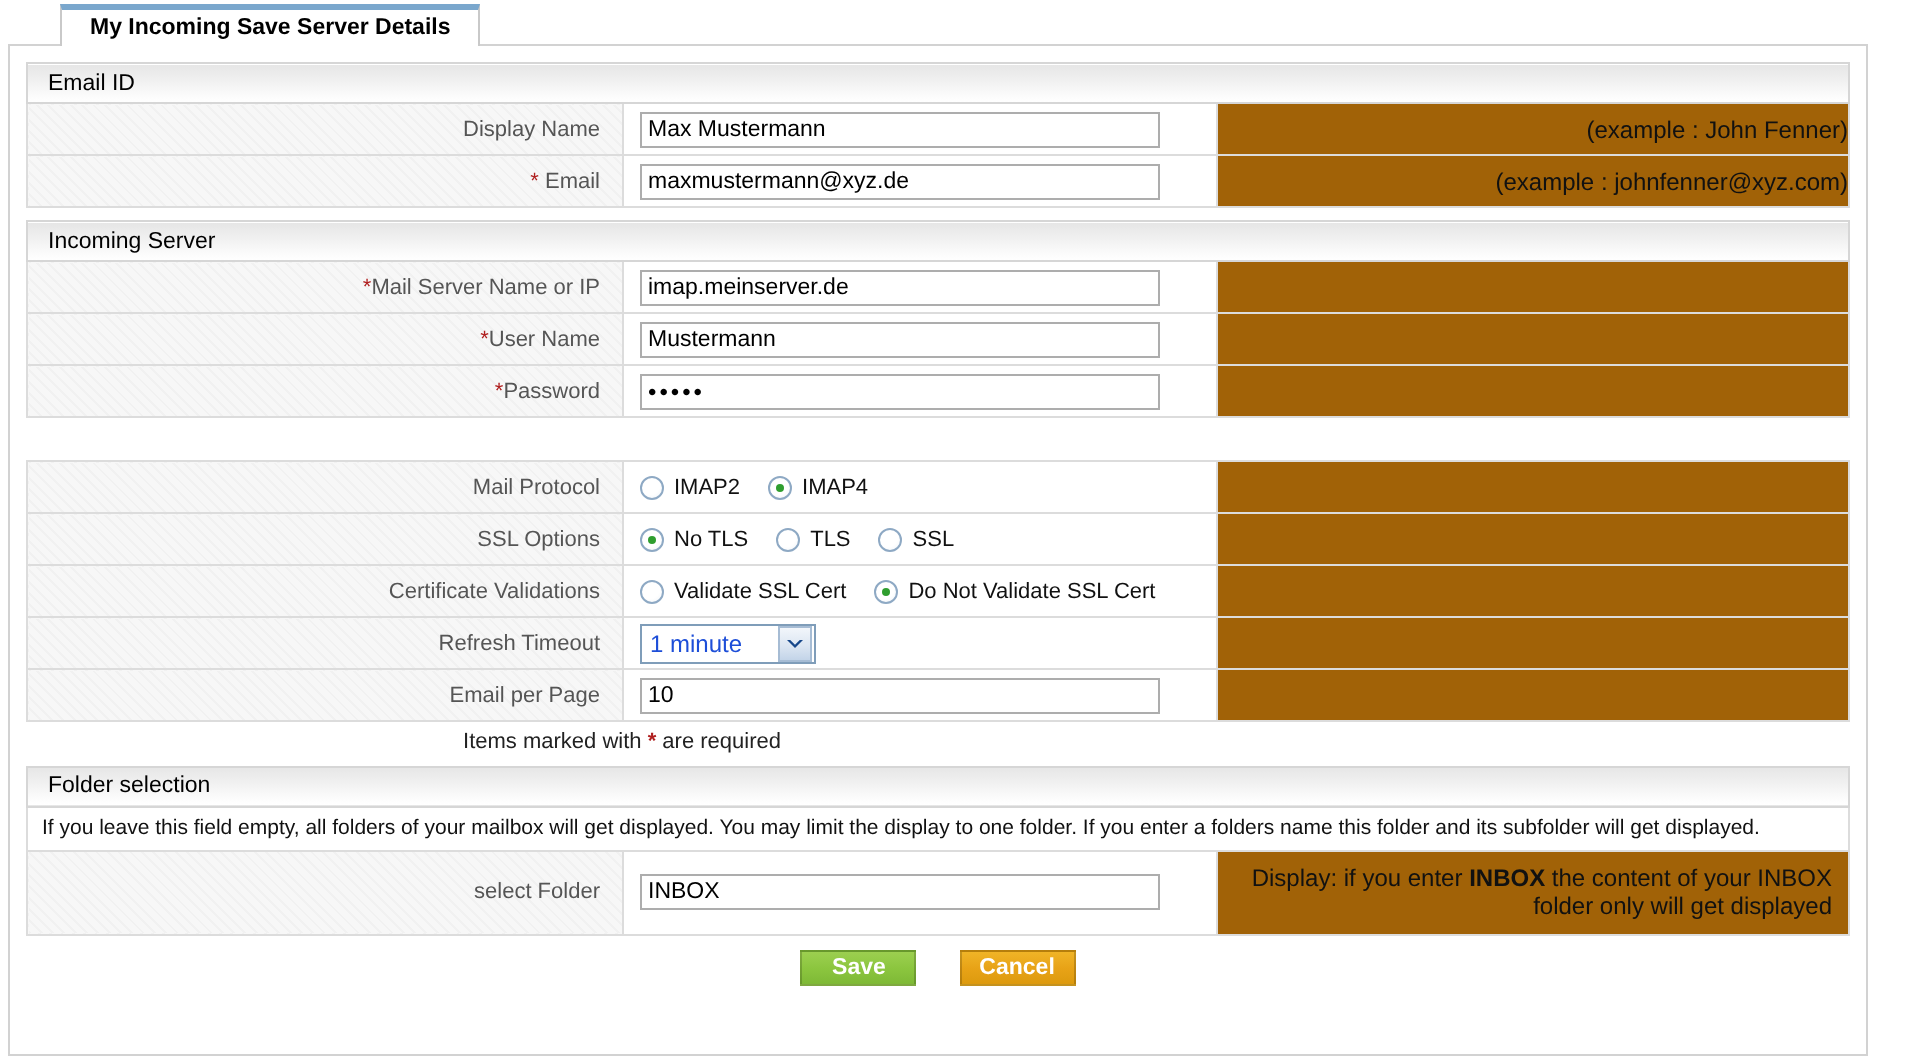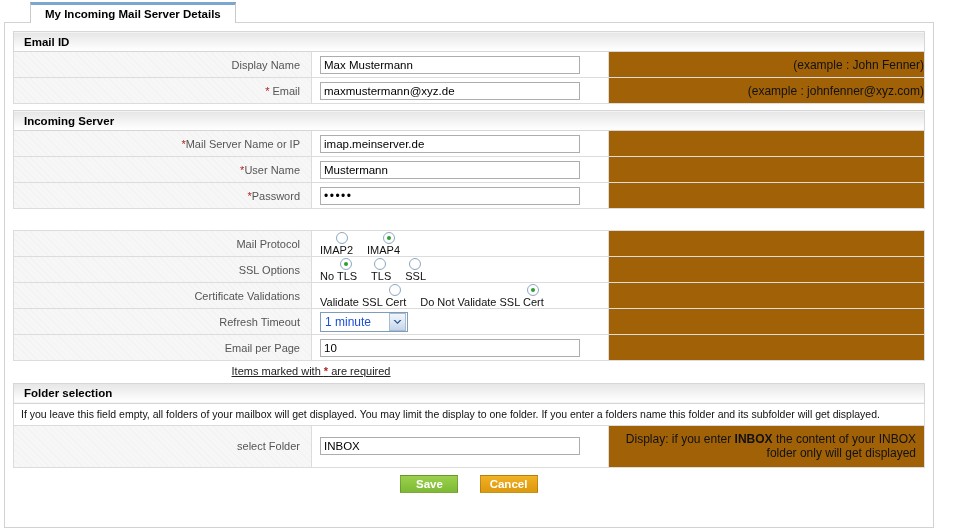--- a/index.html
+++ b/index.html
@@ -57,21 +57,21 @@
   table.grid {
     width: 100%;
     border-collapse: collapse;
     table-layout: fixed;
   }
   table.grid td, table.grid th { padding: 0; }
 
   .sec-head {
     background: linear-gradient(to bottom, #e6e6e6 0%, #f0f0f0 40%, #fbfbfb 80%, #ffffff 100%);
     border: 1px solid #d6d6d6;
-    font-weight: bold;
+    font-weight: normal;
     font-size: 11.5px;
     color: #000;
     height: 20px;
     padding: 0 0 0 10px !important;
     vertical-align: middle;
   }
 
   .lbl {
     width: 298px;
     background-color: #f7f7f7;
@@ -149,21 +149,21 @@
     width: 17px; height: 18px;
     margin-right: 1px;
     background: linear-gradient(to bottom, #f2f6fb 0%, #dce6f2 55%, #c3d4e8 100%);
     border: 1px solid #a6bcd4;
     display: flex; align-items: center; justify-content: center;
   }
   .dd .dd-btn svg { display: block; }
 
   
   .radio-row { display: flex; align-items: center; gap: 0; flex-wrap: nowrap; }
-  .radio-opt { display: inline-flex; align-items: flex-end; margin-right: 14px; white-space: nowrap; flex-direction: column; }
+  .radio-opt { display: inline-flex; align-items: center; margin-right: 14px; white-space: nowrap; }
   .radio-opt:last-child { margin-right: 0; }
   .rb {
     width: 12px; height: 12px; border-radius: 50%;
     border: 1px solid #8ea9c4;
     background: radial-gradient(circle at 40% 35%, #ffffff 0%, #ffffff 55%, #eef3f8 100%);
     display: inline-block;
     position: relative;
     margin-right: 5px;
     flex: none;
   }
@@ -179,21 +179,20 @@
 
   
   .note-row td {
     border: none;
     background: #ffffff;
     text-align: center;
     height: 20px;
     font-size: 11px;
     color: #222;
     vertical-align: middle;
-    text-decoration: underline;
   }
 
   
   .folder-desc {
     border: 1px solid #dcdcdc;
     background: #ffffff;
     height: 22px;
     padding: 0 0 0 7px !important;
     font-size: 10.5px;
     color: #111;
@@ -222,21 +221,21 @@
   .btn.save   { background: linear-gradient(to bottom, #9ccf50 0%, #8cc63f 50%, #7eb936 100%); }
   .btn.cancel { background: linear-gradient(to bottom, #f0b427 0%, #e8a317 50%, #dd9a0e 100%); }
 </style>
 </head>
 <body>
 
 <div id="page">
 
   <div class="tabstrip">
     <div class="tab">
-      <span>My Incoming Mail Server Details</span>
+      <span>My Incoming Save Server Details</span>
     </div>
   </div>
 
   <div class="panel">
 
     <table class="grid">
       <colgroup>
           <col style="width:298px">
           <col style="width:297px">
           <col>

